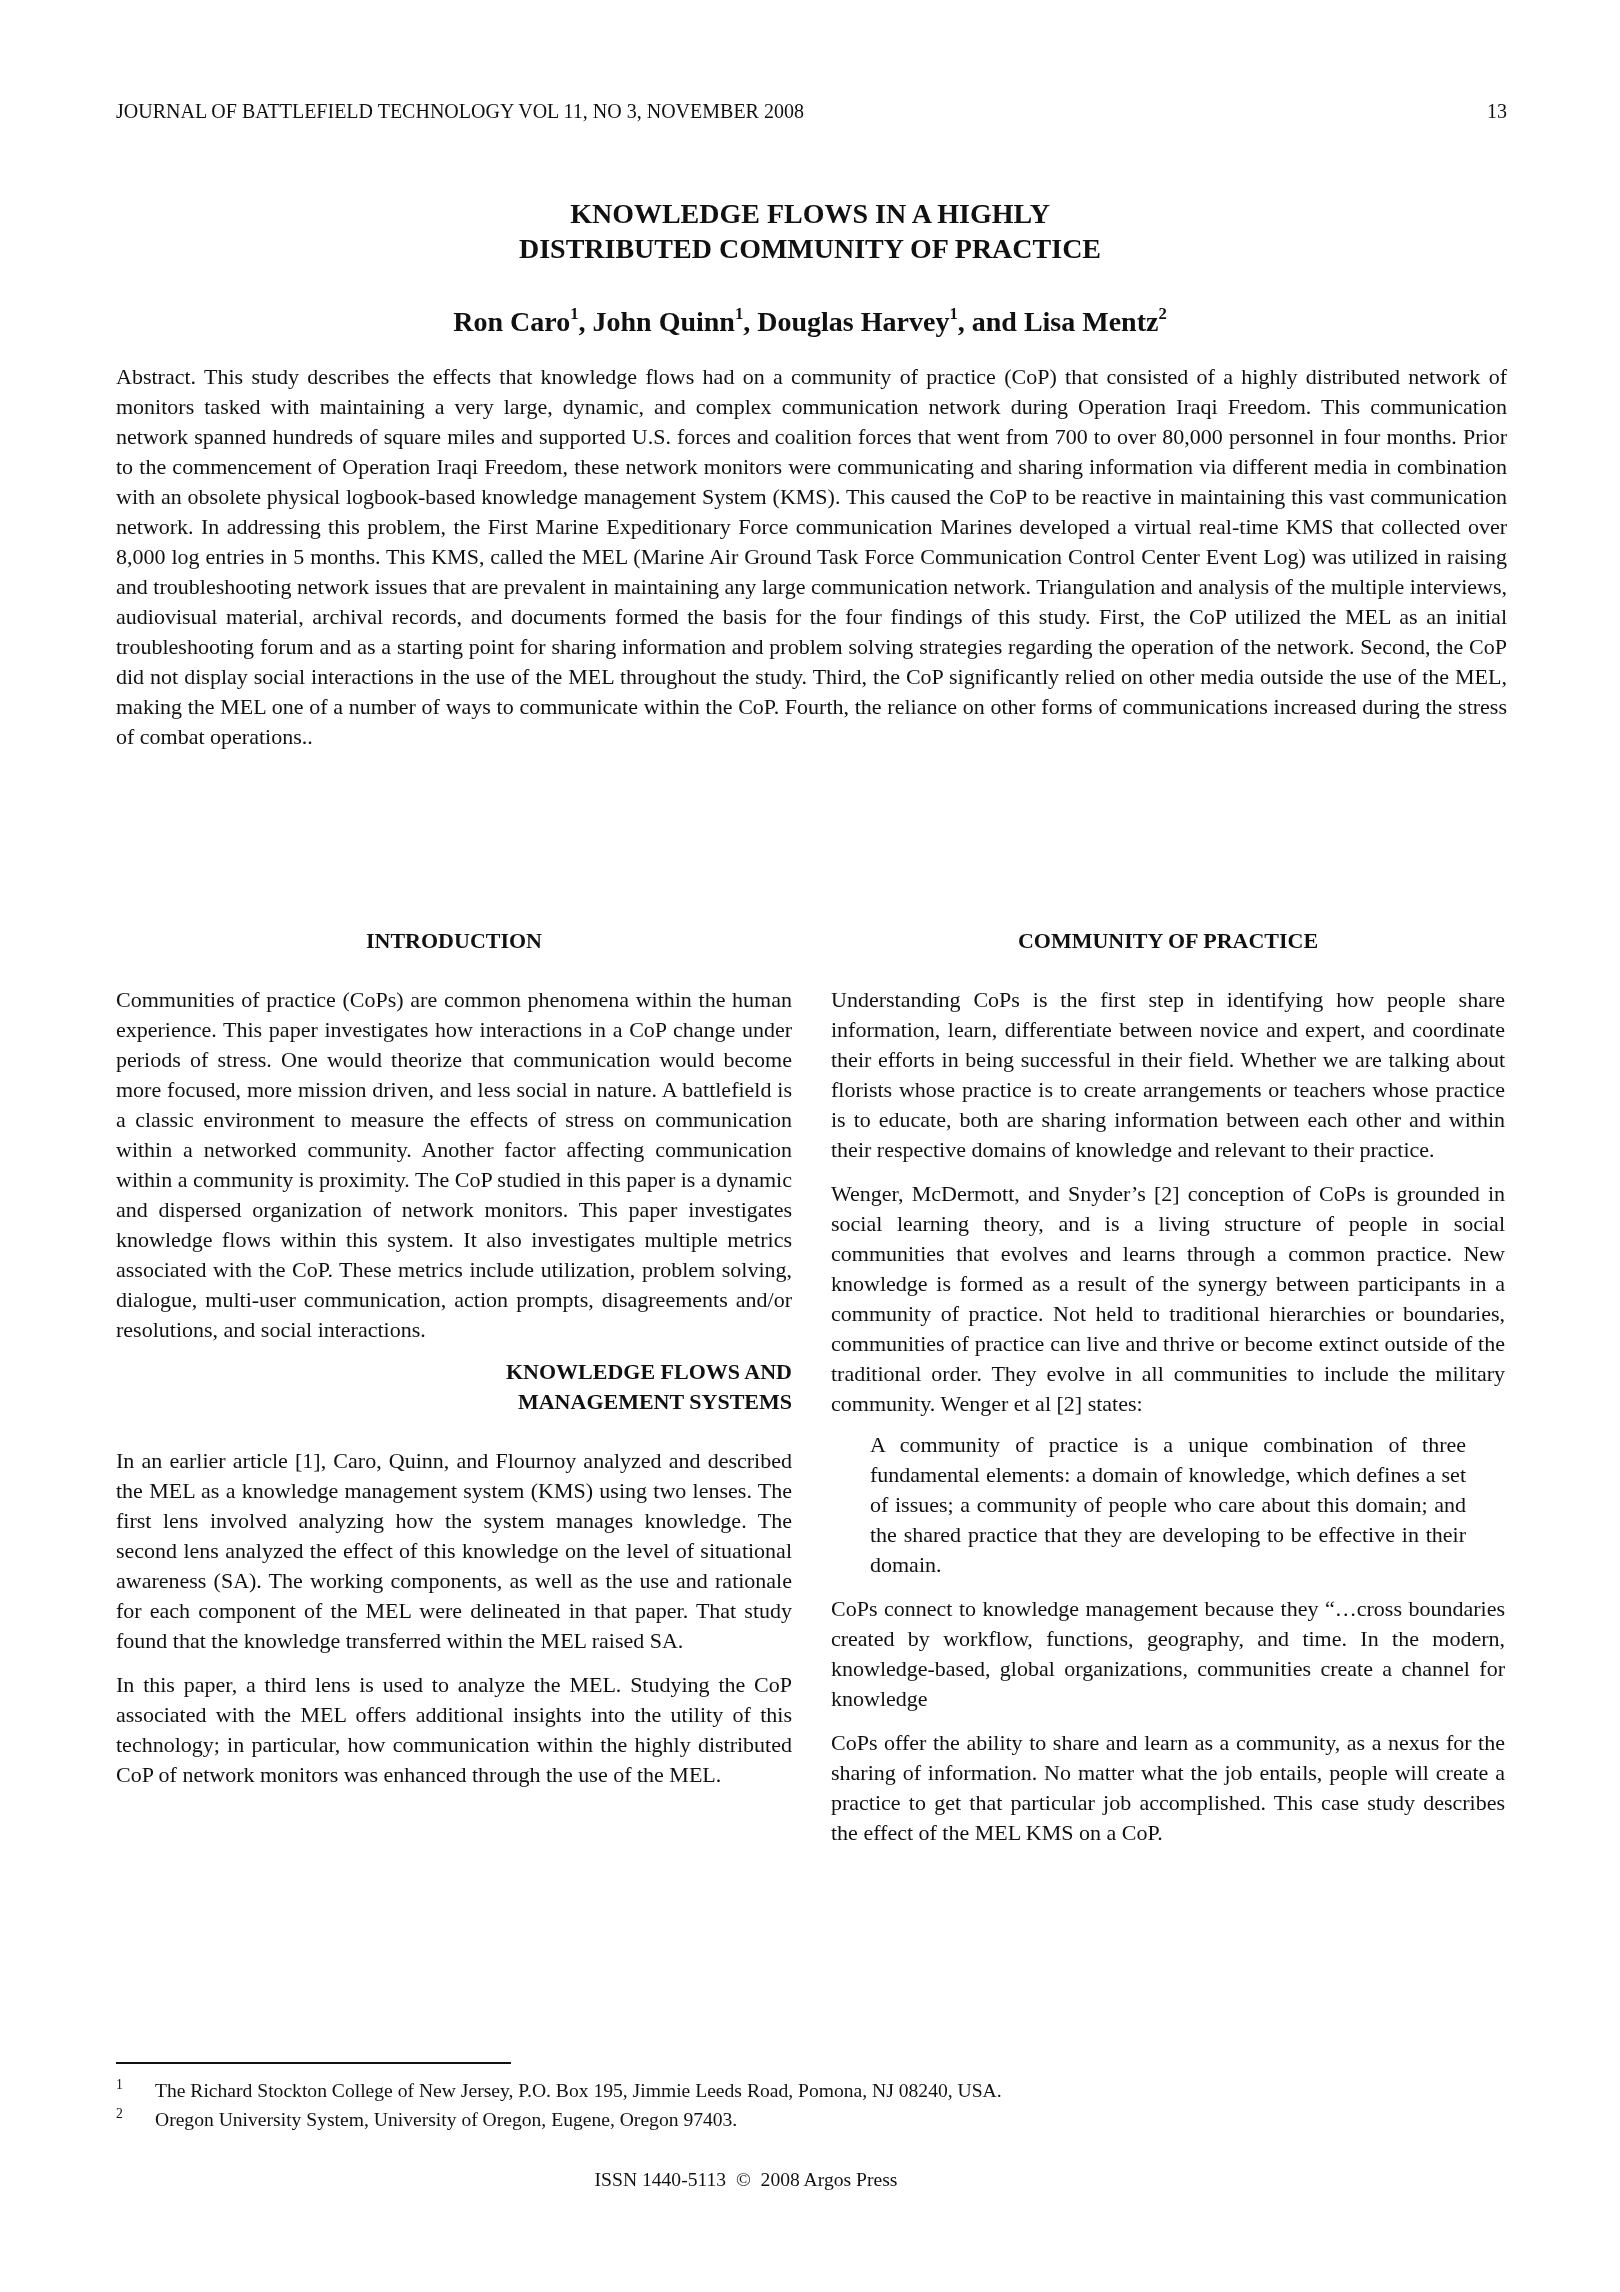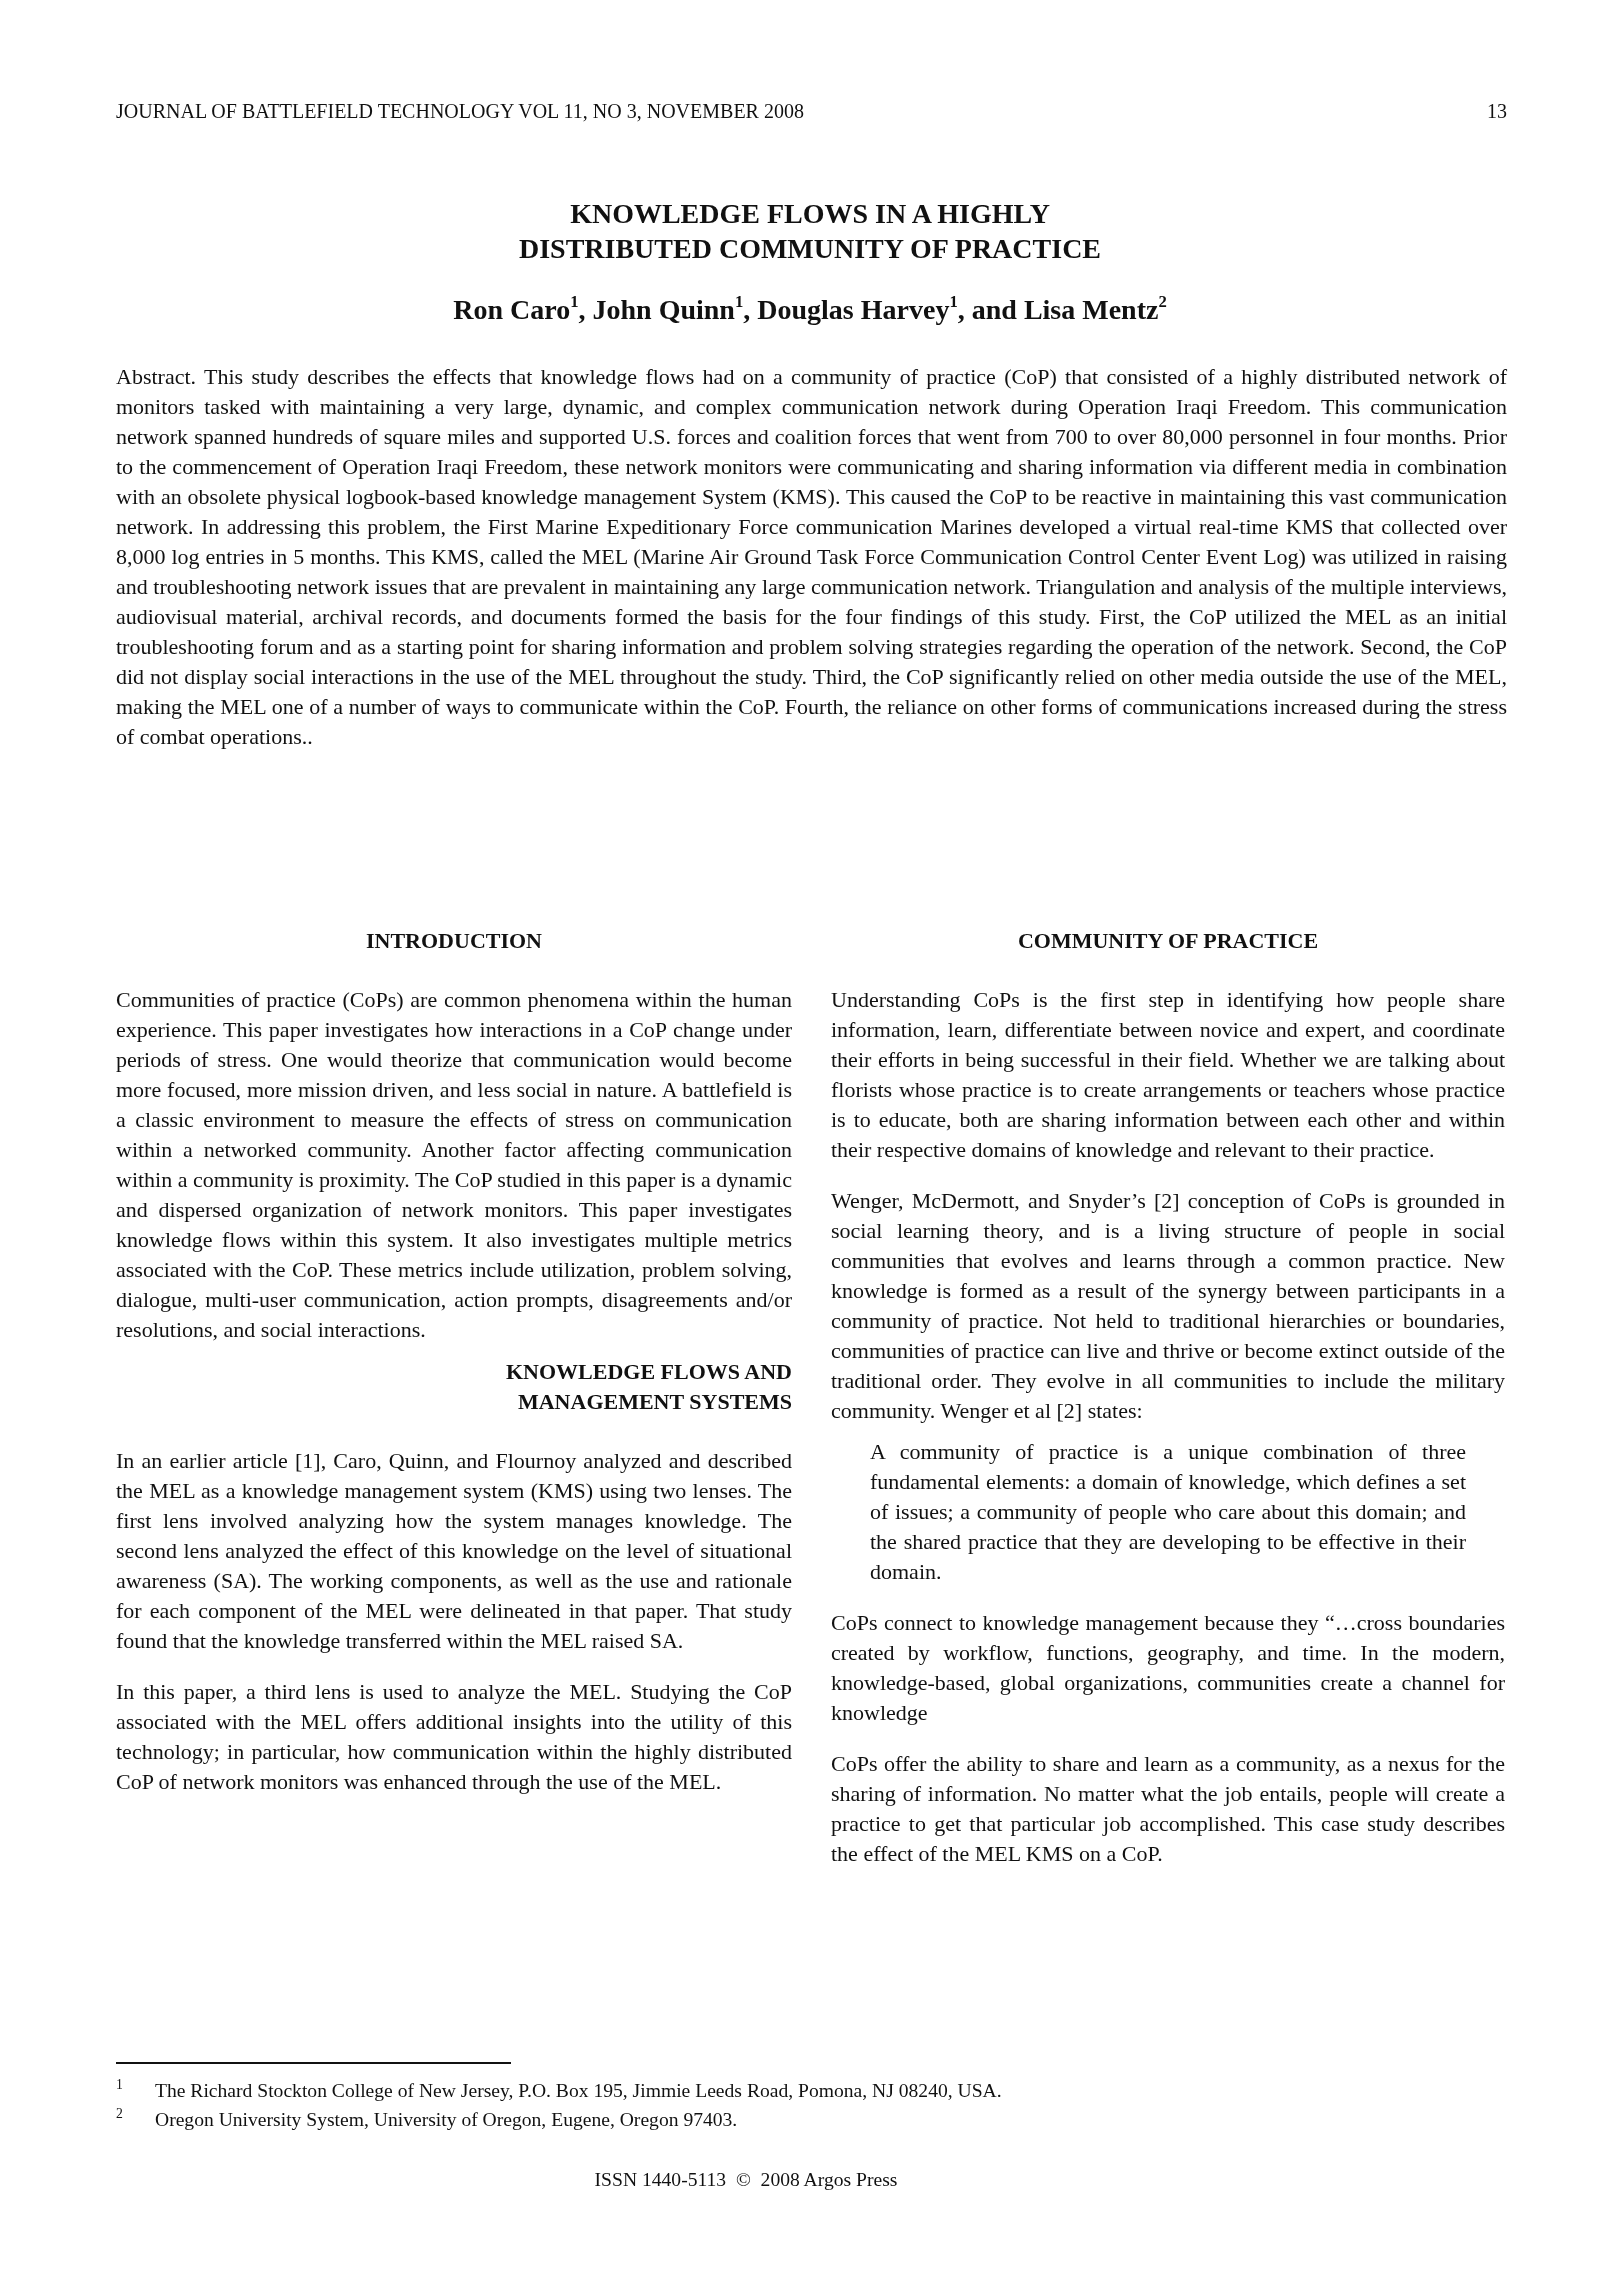--- a/index.html
+++ b/index.html
@@ -2,31 +2,31 @@
 <html><head>
 <meta charset="utf-8">
 <style>
   html, body { margin: 0; padding: 0; background: #ffffff; }
   body { width: 1620px; height: 2293px; position: relative; overflow: hidden;
          font-family: "Liberation Serif", "DejaVu Serif", serif; color: #111111; }
   .abs { position: absolute; }
   .running-header { left: 116px; top: 99px; width: 1391px; font-size: 20px; line-height: 25.5px; display: flex; justify-content: space-between; }
   .title { left: 0; width: 1620px; top: 196px; text-align: center; font-weight: bold; font-size: 28px; line-height: 35px; }
   .title div { white-space: nowrap; }
-  .authors { left: 0; width: 1620px; top: 292px; text-align: center; font-weight: bold; font-size: 28px; line-height: 35px; white-space: nowrap; }
+  .authors { left: 0; width: 1620px; top: 304px; text-align: center; font-weight: bold; font-size: 28px; line-height: 35px; white-space: nowrap; }
   .authors sup { font-size: 16.7px; vertical-align: super; line-height: 0; position: relative; top: -2px; }
   .abstract { left: 116px; width: 1391px; top: 362px; font-weight: normal; font-size: 22px; line-height: 30px; text-align: justify; }
   .col { position: absolute; font-size: 22px; line-height: 30px; text-align: justify; }
   .col.left { left: 116px; width: 676px; top: 926px; }
   .col.right { left: 831px; width: 674px; top: 926px; }
   .heading { text-align: center; font-weight: bold; font-size: 22px; line-height: 30px; }
   .heading.single { margin-bottom: 29px; }
   .heading.double { margin-top: 12px; margin-bottom: 29px; text-align: right; }
   .col p { margin: 0; }
-  .col p + p { margin-top: 21px; }
+  .col p + p { margin-top: 14px; }
   .blockquote { margin: 10.8px 39px 10.8px 39px !important; }
   .fn-rule { left: 116px; top: 2062px; width: 395px; height: 2px; background: #111111; }
   .footnotes { left: 116px; top: 2076px; width: 1274px; font-size: 19.6px; line-height: 29px; }
   .footnote { position: relative; padding-left: 39px; white-space: nowrap; }
   .footnote .num { position: absolute; left: 0; top: -5.9px; font-size: 13.7px; }
   .issn { left: 0; width: 1492px; top: 2167px; text-align: center; font-size: 19.6px; line-height: 25.5px; white-space: pre; }
 </style>
 </head>
 <body>
 

